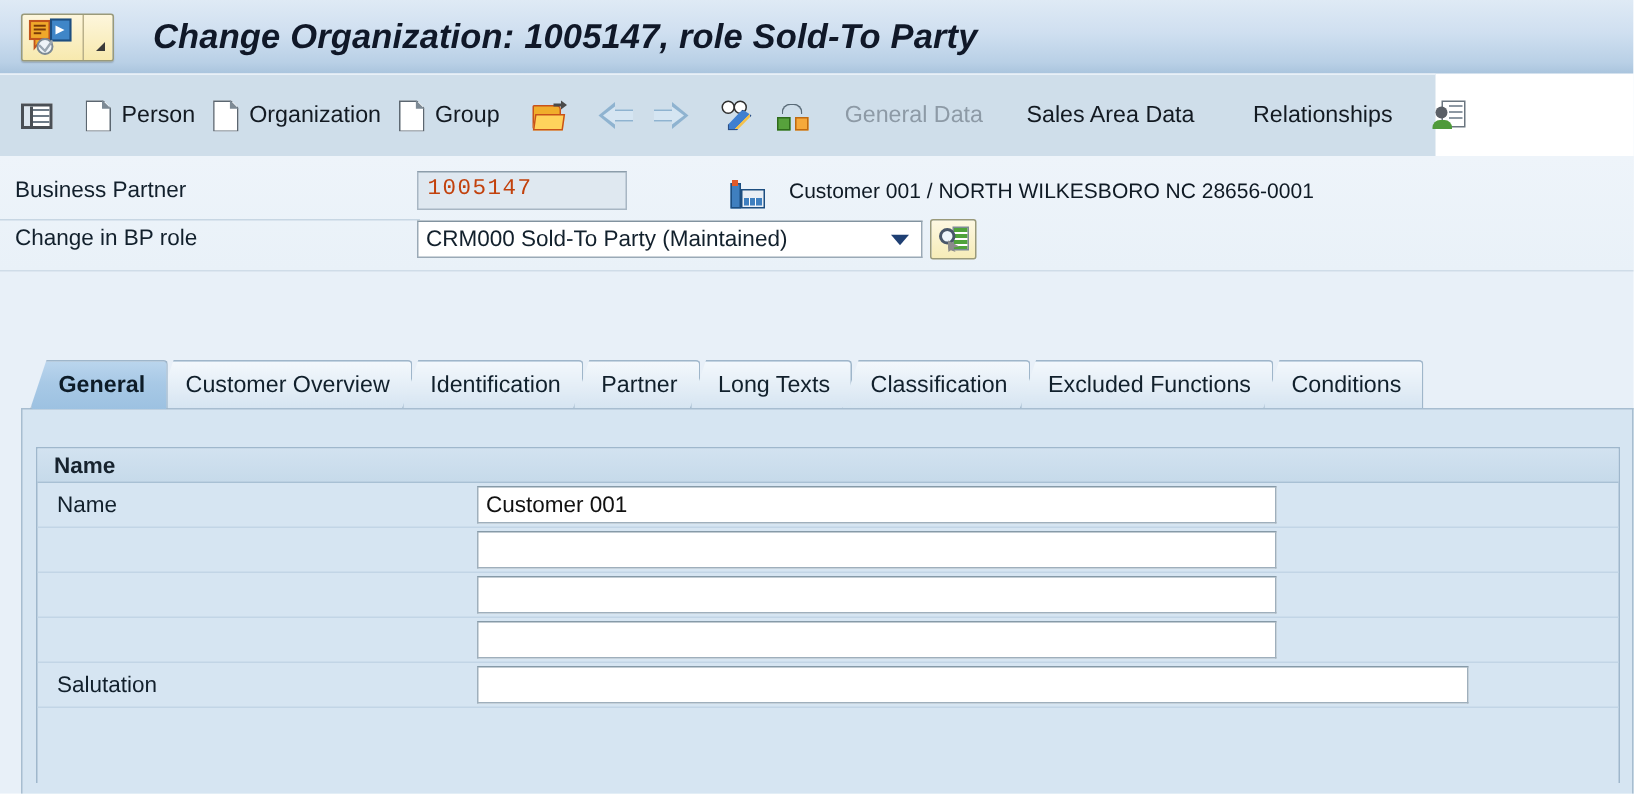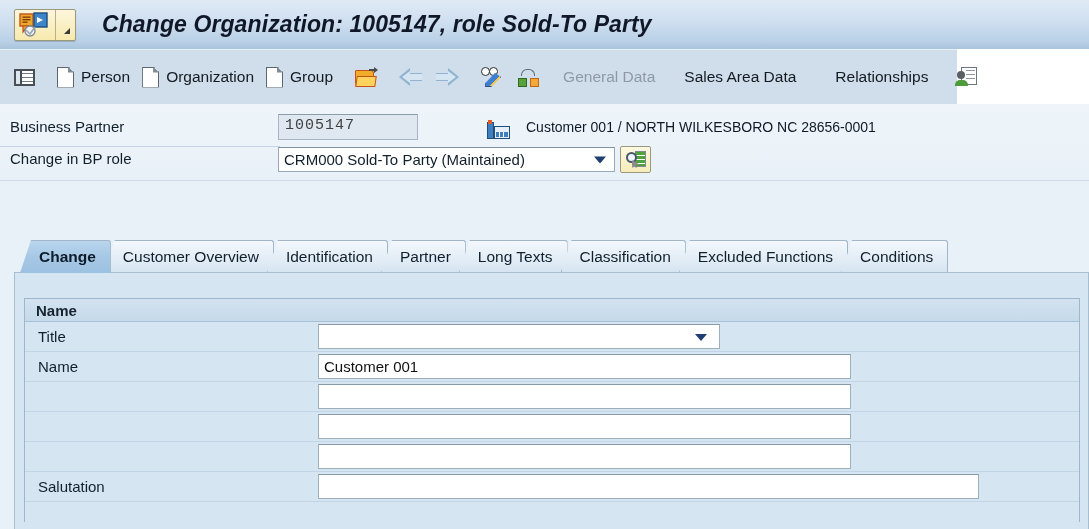--- a/index.html
+++ b/index.html
@@ -156,21 +156,21 @@
   .hdr-label {
     font-size: 15px; color: #12202c;
     white-space: nowrap;
   }
   .field-ro {
     background: #dfe8f0;
     border: 1px solid #a8b6c3;
     border-top-color: #8c9daa;
     font-family: "Liberation Mono", monospace;
     font-size: 15px;
-    color: #404040;
+    color: #c2410c;
     padding: 2px 6px;
     letter-spacing: 1px;
   }
   .hdr-desc { font-size: 14px; color: #0f1a24; white-space: nowrap; }
 
   
   .ico-factory { width: 23px; height: 19px; position: relative; }
   .ico-factory .roofL { position:absolute; left:0; top:2px; width:7px; height:17px; background:#3f7fbf; border:1.2px solid #1d4e80; }
   .ico-factory .roofR { position:absolute; left:7px; top:6px; width:16px; height:13px; background:#e8eef5; border:1.2px solid #1d4e80; }
   .ico-factory .win { position:absolute; left:9px; top:12px; width:12px; height:5px; background:
@@ -454,21 +454,21 @@
       <span class="bars"></span>
         <span class="lens"></span>
         <span class="hand"></span>
     </span>
   </div>
 
   <div style="position:absolute; left:0; top:76px; width:1089px; height:1px; background:#cfdce8;"></div>
 
   <div class="tabs" style="top:136px;">
     <div class="tab selected">
-      <span>Change</span>
+      <span>General</span>
     </div>
     <div class="tab">
       <span>Customer Overview</span>
     </div>
     <div class="tab">
       <span>Identification</span>
     </div>
     <div class="tab">
       <span>Partner</span>
     </div>
@@ -486,26 +486,20 @@
     </div>
   </div>
 
   <div class="tab-body" style="top:168px;">
 
     <div class="groupbox">
       <div class="group-header">Name</div>
 
       <div class="form-rows">
 
-        <div class="frow sep">
-          <span class="flabel">Title</span>
-          <div class="finput with-caret" style="left:293px; width:402px; top:2px;"></div>
-          <span style="position:absolute; left:670px; top:12px; width:0; height:0;
-                       border-left:6px solid transparent; border-right:6px solid transparent; border-top:7px solid #1f3f73;"></span>
-        </div>
 
         <div class="frow sep">
           <span class="flabel">Name</span>
           <div class="finput" style="left:293px; width:533px; top:2px;">Customer 001</div>
         </div>
 
         <div class="frow sep">
           <span class="flabel"></span>
           <div class="finput" style="left:293px; width:533px; top:2px;"></div>
         </div>

